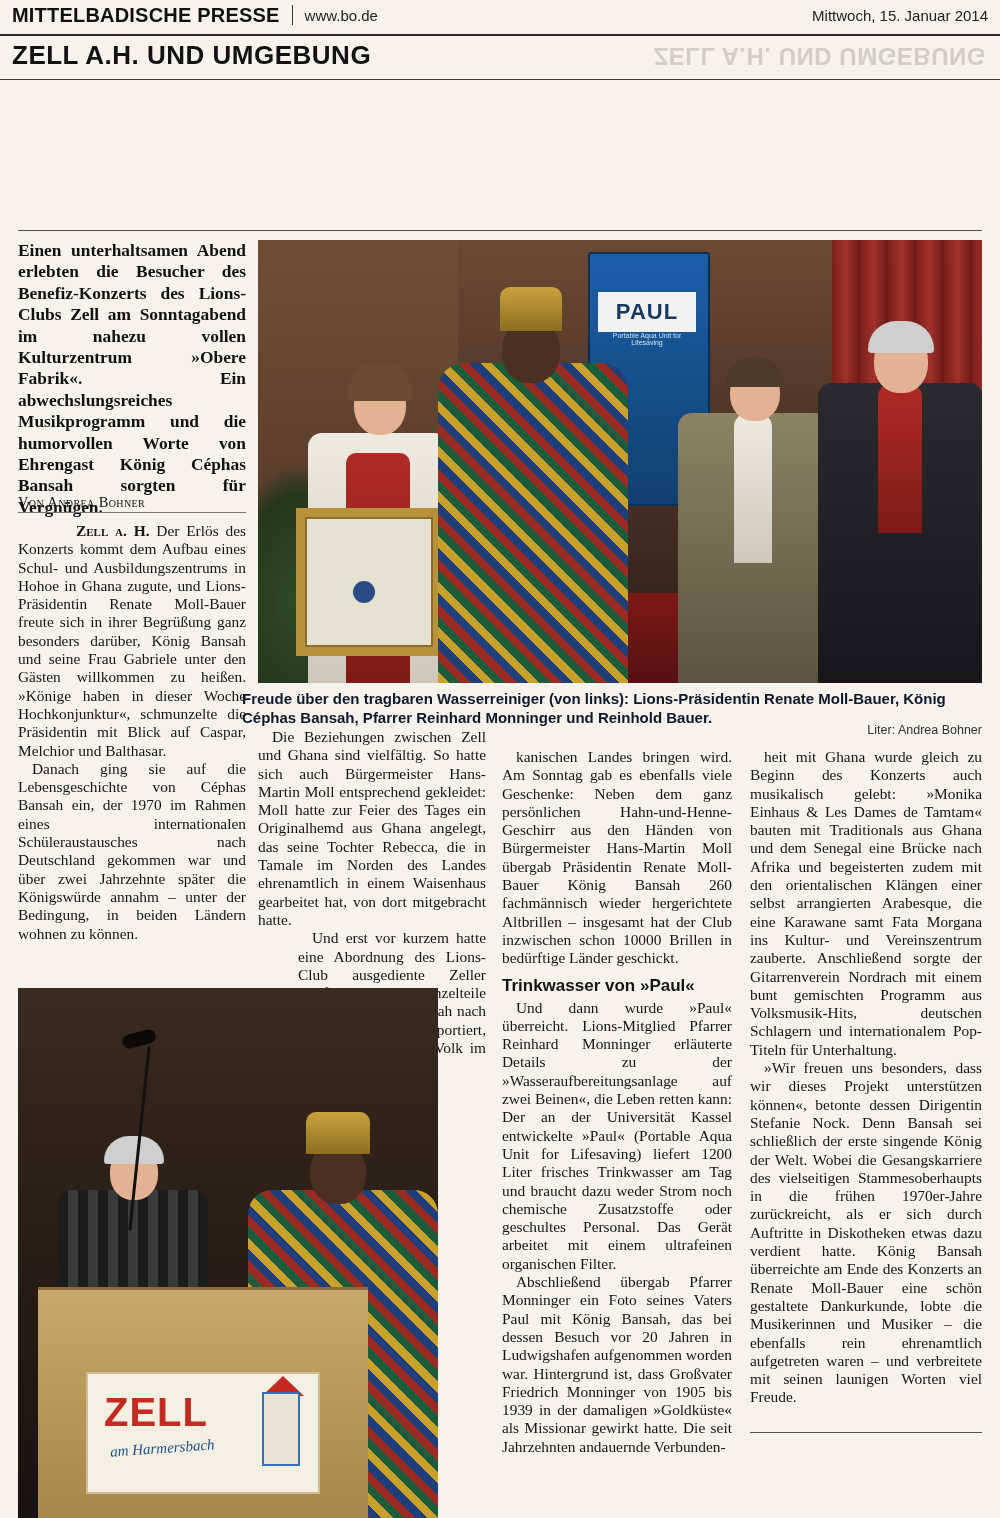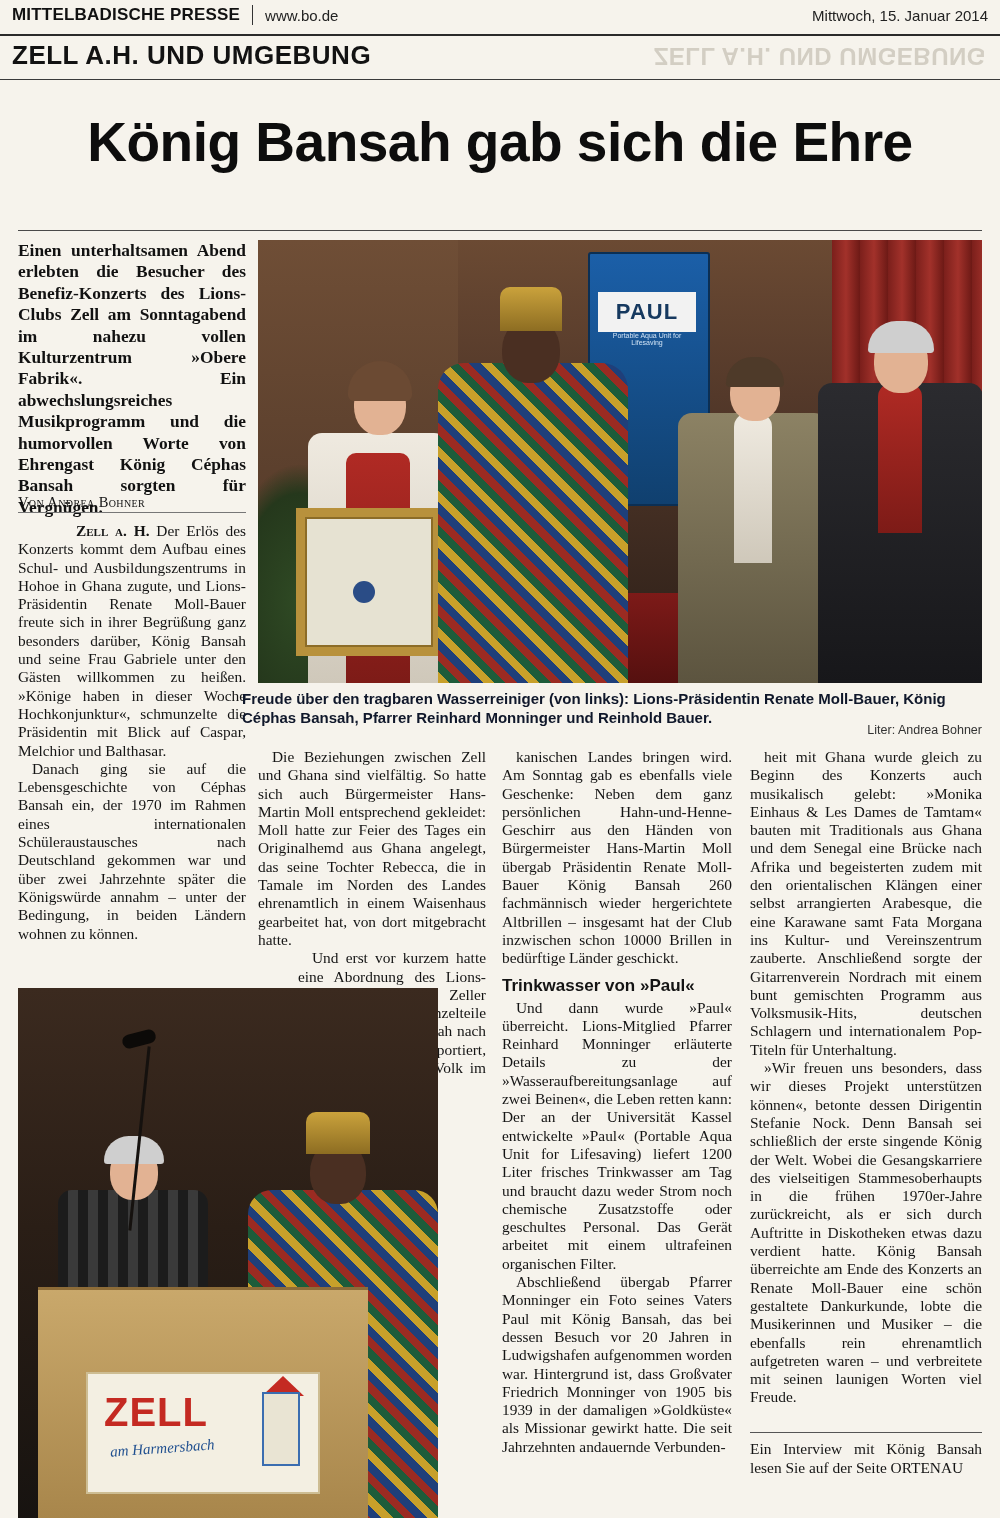--- a/index.html
+++ b/index.html
@@ -24,21 +24,21 @@
     height: 36px;
     display: flex;
     align-items: center;
     border-bottom: 2px solid #2a2a2a;
     box-sizing: border-box;
     padding: 0 12px 4px 12px;
   }
   .masthead-title {
     font-family: "Liberation Sans", sans-serif;
     font-weight: bold;
-    font-size: 17px;
+    font-size: 20px;
     letter-spacing: 0.2px;
     color: #111;
   }
   .masthead-sep {
     width: 1px;
     height: 20px;
     background: #333;
     margin: 0 12px;
   }
   .masthead-url {
@@ -169,21 +169,21 @@
     font-weight: bold;
     font-size: 17px;
     line-height: 21px;
     margin: 7px 0 3px 0;
     text-indent: 0;
     text-align: left;
   }
   
   #col1 { top: 522px; left: 18px; width: 228px; }
   
-  #col2 { top: 748px; left: 258px; width: 228px; }
+  #col2 { top: 728px; left: 258px; width: 228px; }
   #col3 { top: 748px; left: 502px; width: 230px; }
   #col4 { top: 748px; left: 750px; width: 232px; }
   
   .photo-top {
     position: absolute;
     top: 240px; left: 258px;
     width: 724px; height: 443px;
     overflow: hidden;
     background: #737373;
   }
@@ -392,21 +392,20 @@
     <span class="masthead-sep"></span>
     <span class="masthead-url">www.bo.de</span>
     <span class="masthead-date">Mittwoch, 15. Januar 2014</span>
   </div>
 
   <div class="sectionbar">
     <div class="section-title">ZELL A.H. UND UMGEBUNG</div>
     <div class="section-ghost">ZELL A.H. UND UMGEBUNG</div>
   </div>
 
-  <div class="headline">König Bansah gab sich die Ehre</div>
   <div class="rule-under-subhead"></div>
 
   <div class="lead">Einen unterhaltsamen Abend erlebten die Besucher des Benefiz-Konzerts des Lions-Clubs Zell am Sonntagabend im nahezu vollen Kulturzentrum »Obere Fabrik«. Ein abwechslungsreiches Musikprogramm und die humorvollen Worte von Ehrengast König Céphas Bansah sorgten für Vergnügen.</div>
   <div class="byline">
     <span class="small-caps">Von Andrea Bohner</span>
   </div>
   <div class="byline-rule"></div>
 
   <div class="col" id="col1">
     <p class="first">
@@ -500,15 +499,14 @@
       <div class="zell-sub">am Harmersbach</div>
       <div class="zell-roof"></div>
       <div class="zell-tower"></div>
     </div>
     <div class="mic-stand"></div>
     <div class="mic-head"></div>
   </div>
 
 
   <div class="teaser-rule"></div>
-  <div class="teaser">Ein Interview mit König Bansah lesen Sie auf der Seite ORTENAU</div>
 
 </div>
 
 </body></html>

